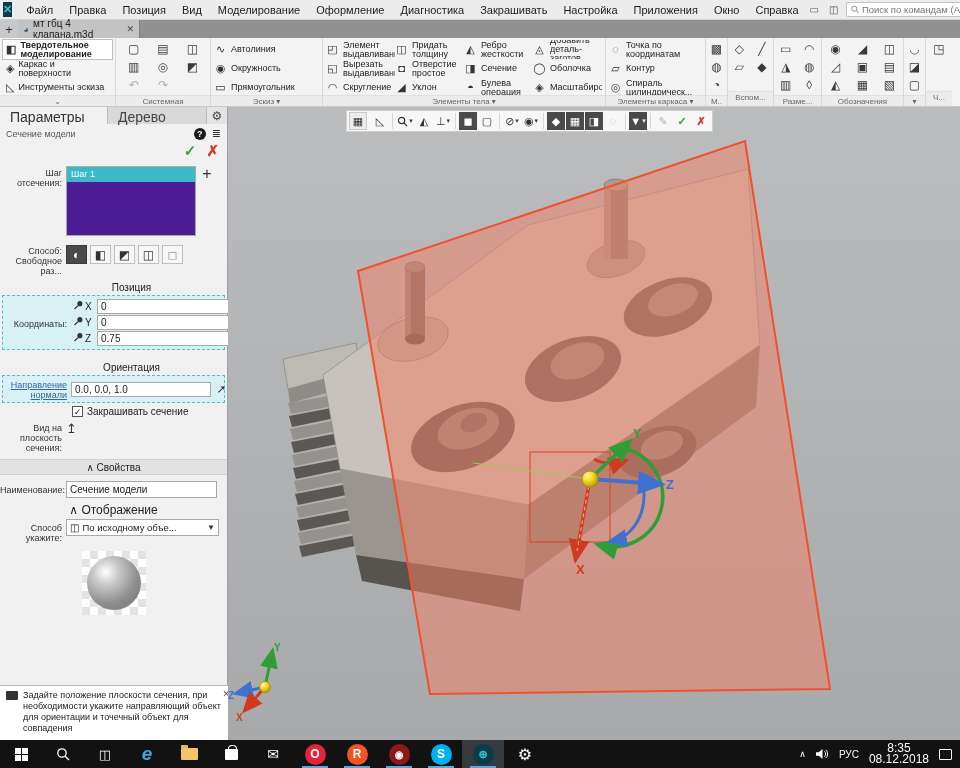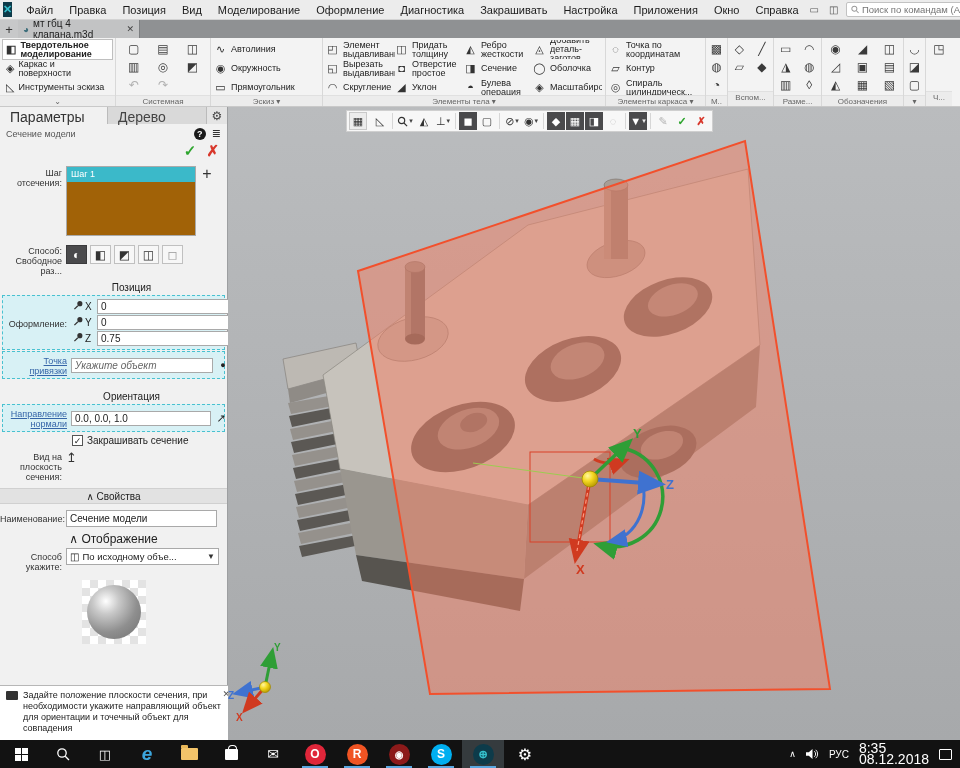--- a/index.html
+++ b/index.html
@@ -65,21 +65,21 @@
   .phead .ptitle { font-size:9px; color:#555; }
   .helpdot { margin-left:auto; width:12px; height:12px; border-radius:50%; background:#1a1a1a; color:#fff;
     font-size:9px; font-weight:bold; display:flex; align-items:center; justify-content:center; }
   .treeic { margin-left:6px; color:#333; font-size:11px; }
   .okrow { display:flex; justify-content:flex-end; gap:10px; padding:2px 8px 4px 0; }
   .vok { color:#2ea52e; font-size:15px; font-weight:bold; }
   .vcancel { color:#d8372b; font-size:15px; font-weight:bold; }
   .prow { display:flex; align-items:flex-start; margin-top:2px; }
   .plabel { width:66px; text-align:right; font-size:9px; color:#333; padding:2px 4px 0 0; flex:none; }
   .plabel.link, .plink { color:#3565a8; text-decoration:underline; }
-  .steplist { width:130px; height:70px; background:#a16207; border:1px solid #aaa; }
+  .steplist { width:130px; height:70px; background:#4c1d95; border:1px solid #aaa; }
   .stepitem { height:15px; background:#3bb9c9; color:#fff; font-size:9px; padding:2px 4px; }
   .plusbtn { width:22px; font-size:16px; color:#333; text-align:center; line-height:16px; }
   .methodicons { display:flex; gap:3px; padding-top:1px; }
   .mbtn { width:21px; height:19px; border:1px solid #c0c0c0; background:#f7f7f7; color:#333;
     display:flex; align-items:center; justify-content:center; font-size:12px; }
   .mbtn.active { background:#4a4a4c; color:#fff; border-color:#3a3a3c; }
   .sechead { text-align:center; font-size:10px; color:#222; margin:6px 0 2px 36px; }
   .cyanblk { background:#d8f1f5; border:1px dashed #49c1d0; border-width:1px; margin:1px 2px; padding:1px 2px; }
   .crow { display:flex; align-items:center; margin:1px 0; }
   .pinic { width:14px; text-align:center; flex:none; }
@@ -133,21 +133,21 @@
   .startgrid div { background:#fff; }
   .circle { width:21px; height:21px; border-radius:50%; display:flex; align-items:center; justify-content:center;
     font-size:12px; font-weight:bold; color:#fff; }
   .edgeE { color:#3ca6dd; font-size:19px; font-weight:bold; font-style:italic; }
   .folder { width:17px; height:12px; background:#f3c46a; border-radius:1px; position:relative; }
   .folder:before { content:""; position:absolute; top:-3px; left:0; width:7px; height:3px; background:#e8b759; border-radius:1px 1px 0 0; }
   .bag { width:13px; height:11px; background:#fff; border-radius:1px; position:relative; }
   .bag:before { content:""; position:absolute; top:-4px; left:3px; width:7px; height:5px;
     border:1.5px solid #fff; border-bottom:none; border-radius:4px 4px 0 0; }
   .tright { margin-left:auto; display:flex; align-items:center; gap:10px; padding-right:8px; font-size:10px; }
-  .clock { text-align:left; line-height:11px; font-size:14px; }
+  .clock { text-align:center; line-height:11px; font-size:12px; }
   .notif { width:13px; height:11px; border:1.5px solid #fff; border-radius:1px; position:relative; }
 
   svg text { font-family:"Liberation Sans",sans-serif; }
 </style>
 </head>
 <body>
 
 <div class="app">
 
   <div class="titlebar">
@@ -409,21 +409,21 @@
         <div class="mbtn">◩</div>
         <div class="mbtn">◫</div>
         <div class="mbtn" style="color:#999">◻</div>
       </div>
     </div>
 
     <div class="sechead">Позиция</div>
 
     <div class="cyanblk">
       <div class="crow">
-        <div class="plabel" style="padding-top:3px">Оформление:</div>
+        <div class="plabel" style="padding-top:3px">Координаты:</div>
         <div style="flex:1">
           <div class="crow">
             <span class="pinic"><svg width="11" height="11" viewBox="0 0 12 12">
                   <circle cx="7.5" cy="4" r="2.8" fill="#333"></circle>
                   <line x1="5.3" y1="6.2" x2="1.5" y2="10" stroke="#333" stroke-width="1.4"></line>
                 </svg></span>
             <span class="axch">X</span>
             <input class="cinput" value="0" style="">
           </div>
           <div class="crow">
@@ -439,27 +439,20 @@
                   <circle cx="7.5" cy="4" r="2.8" fill="#333"></circle>
                   <line x1="5.3" y1="6.2" x2="1.5" y2="10" stroke="#333" stroke-width="1.4"></line>
                 </svg></span>
             <span class="axch">Z</span>
             <input class="cinput" value="0.75" style="">
           </div>
         </div>
       </div>
     </div>
 
-    <div class="cyanblk">
-      <div class="crow">
-        <div class="plabel link">Точка привязки</div>
-        <input class="cinput italic" value="Укажите объект" style="">
-        <span class="smallbtn">●</span>
-      </div>
-    </div>
 
     <div class="sechead" style="margin-top:12px">Ориентация</div>
 
     <div class="cyanblk">
       <div class="crow">
         <div class="plabel">
           <div class="plink">Направление</div>
           <div class="plink">нормали</div>
         </div>
         <input class="cinput" value="0.0, 0.0, 1.0" style="">

